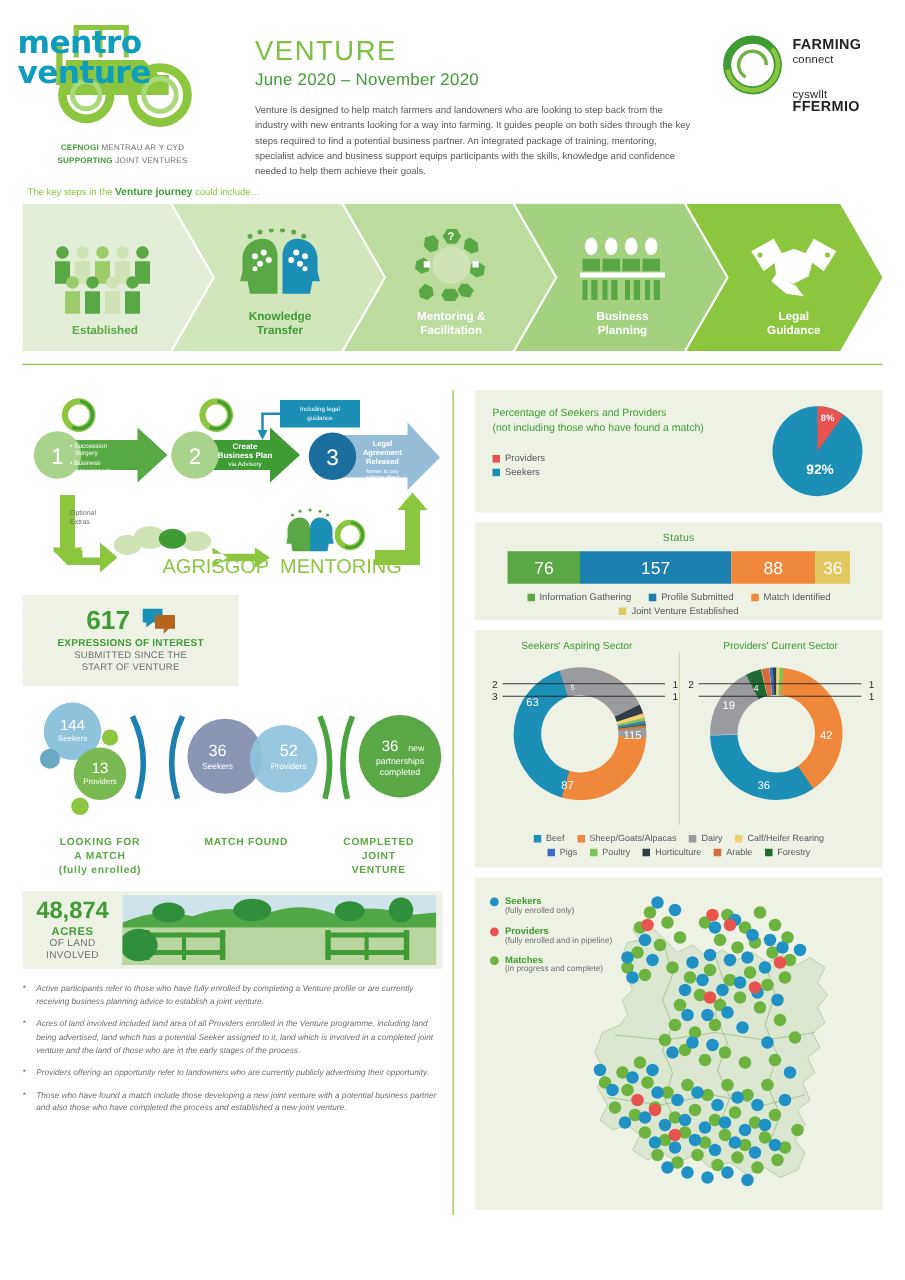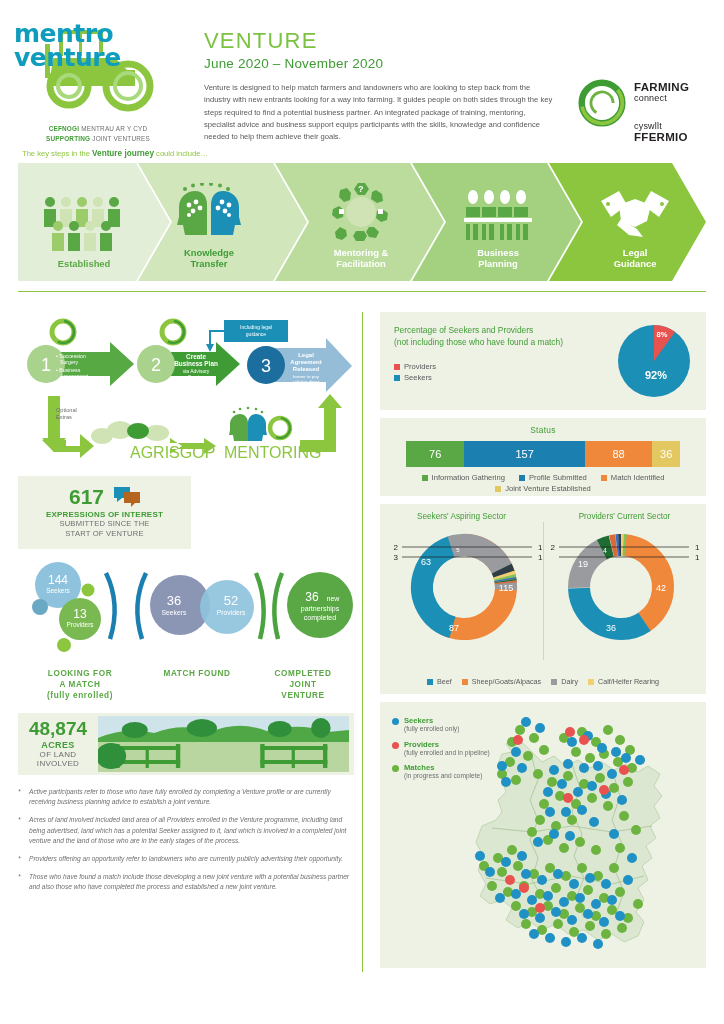--- a/index.html
+++ b/index.html
@@ -7,21 +7,21 @@
     width: 724px; height: 1024px;
     background: #ffffff;
     font-family: "Liberation Sans", sans-serif;
     color: #58595b;
     overflow: hidden;
     position: relative;
   }
   .page { position: relative; width: 724px; height: 1024px; }
 
   
-  .header { display: flex; padding: 14px 18px 0 18px; align-items: flex-end; }
+  .header { display: flex; padding: 14px 18px 0 18px; align-items: flex-start; }
   .logo-block { width: 160px; flex-shrink: 0; text-align: center; }
   .logo-art { position: relative; width: 150px; height: 96px; margin: 0 auto; }
   .logo-words { position: absolute; left: 14px; top: 22px; z-index: 4; text-align: left; }
   .logo-mentro { font-size: 25px; font-weight: bold; color: #0e9dbd; letter-spacing: -0.5px; line-height: 0.95; font-family: "DejaVu Sans", sans-serif;}
   .logo-venture { font-size: 25px; font-weight: bold; color: #0e9dbd; letter-spacing: -0.5px; line-height: 0.95; font-family: "DejaVu Sans", sans-serif;}
   .logo-tag { margin-top: 4px; font-size: 6.4px; line-height: 1.5; letter-spacing: 0.2px; }
   .logo-tag b { color: #3f9c35; }
   .logo-tag span { color: #6d6e71; }
 
   .title-block { flex: 1; padding: 14px 14px 0 26px; }
@@ -90,21 +90,21 @@
 
   .pie-panel { height: 98px; display: flex; padding: 12px 14px; }
   .pie-head { font-size: 8.4px; color: #3f9c35; line-height: 1.45; font-weight: 500;}
   .pie-leg { margin-top: 14px; }
   .pie-leg-row { display: flex; align-items: center; font-size: 7.6px; color: #58595b; margin-bottom: 2px; }
   .sw { width: 6px; height: 6px; margin-right: 4px; flex-shrink: 0; }
 
   .status-panel { margin-top: 8px; height: 78px; padding: 7px 0 0 0; }
   .status-title { text-align: center; font-size: 8.4px; color: #3f9c35; letter-spacing: 0.3px; }
   .status-bar { display: flex; height: 26px; margin: 6px 26px 0 26px; }
-  .status-seg { display: flex; align-items: center; justify-content: center; color: #fff; font-size: 11px; }
+  .status-seg { display: flex; align-items: center; justify-content: center; color: #fff; font-size: 14px; }
   .status-leg { display: flex; flex-wrap: wrap; justify-content: center; margin-top: 6px; padding: 0 14px; }
   .status-leg-row { display: flex; align-items: center; font-size: 7.6px; color: #58595b; margin: 0 7px 2px 7px; }
 
   .sector-panel { margin-top: 8px; height: 190px; position: relative; padding-top: 8px; }
   .sector-split { position: absolute; left: 163px; top: 18px; width: 1px; height: 138px; background: #cdd7bb; }
   .donut-title { text-align: center; font-size: 8.2px; color: #3f9c35; }
   .donut-wrap { display: flex; }
   .donut-col { width: 163px; }
   .sector-leg { position: absolute; left: 0; bottom: 6px; width: 100%; }
   .sector-leg-line { display: flex; justify-content: center; flex-wrap: wrap; }
@@ -232,21 +232,21 @@
             <g fill="#5aa845">
                 <circle cx="65" cy="30" r="5"></circle>
                 <path d="M59 37h12v18H59z"></path>
               </g>
           </g>
         </svg>
       </div>
       <div class="jlabel" style="white-space:pre-line">Established</div>
     </div>
 
-    <div class="jstep s2" style="left:125px;width:132px">
+    <div class="jstep s2" style="left:140px;width:132px">
       <div class="jicon">
         <svg width="72" height="58" viewBox="0 0 72 58">
           <g fill="#5aa845">
             <circle cx="12" cy="6" r="2"></circle>
               <circle cx="20" cy="2.5" r="2"></circle>
               <circle cx="29" cy="1" r="2"></circle>
             <circle cx="38" cy="1" r="2"></circle>
               <circle cx="47" cy="2.5" r="2"></circle>
               <circle cx="55" cy="6" r="2"></circle>
           </g>
@@ -672,20 +672,42 @@
             <span class="sw" style="background:#f0883c"></span>
             <span>Sheep/Goats/Alpacas</span>
             </div>
           <div class="sector-leg-row">
             <span class="sw" style="background:#9a9b9e"></span>
             <span>Dairy</span>
             </div>
           <div class="sector-leg-row">
             <span class="sw" style="background:#f0d073"></span>
             <span>Calf/Heifer Rearing</span>
+            </div>
+        </div>
+        <div class="sector-leg-line">
+          <div class="sector-leg-row">
+            <span class="sw" style="background:#3b6fc4"></span>
+            <span>Pigs</span>
+            </div>
+          <div class="sector-leg-row">
+            <span class="sw" style="background:#7dc45a"></span>
+            <span>Poultry</span>
+            </div>
+          <div class="sector-leg-row">
+            <span class="sw" style="background:#2f3e46"></span>
+            <span>Horticulture</span>
+            </div>
+          <div class="sector-leg-row">
+            <span class="sw" style="background:#d96b3a"></span>
+            <span>Arable</span>
+            </div>
+          <div class="sector-leg-row">
+            <span class="sw" style="background:#1f6b34"></span>
+            <span>Forestry</span>
             </div>
         </div>
       </div>
     </div>
 
     <div class="panel map-panel">
       <div class="map-leg">
         <div class="map-leg-row">
           <span class="map-dot" style="background:#1f91c4"></span>
           <div>

